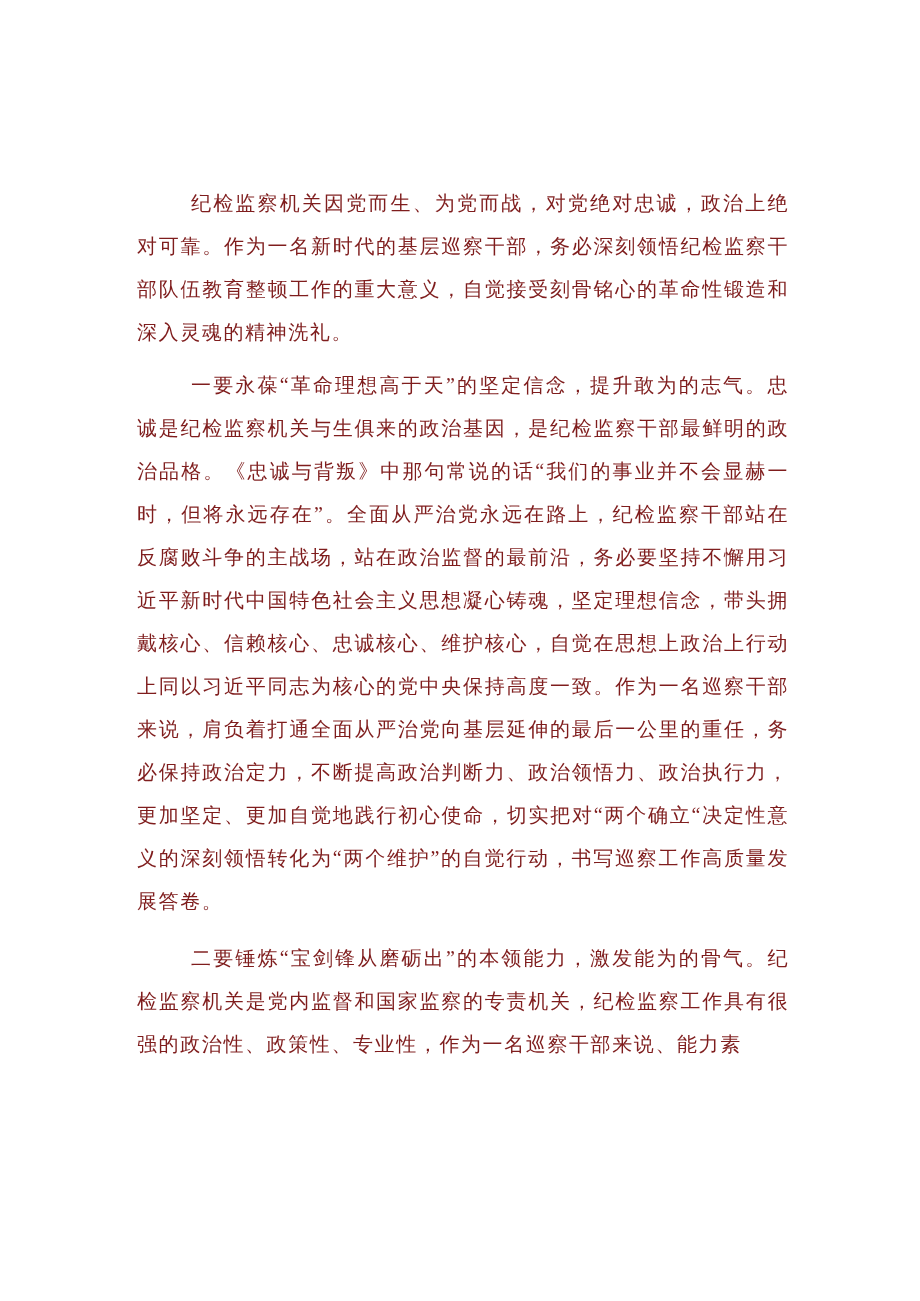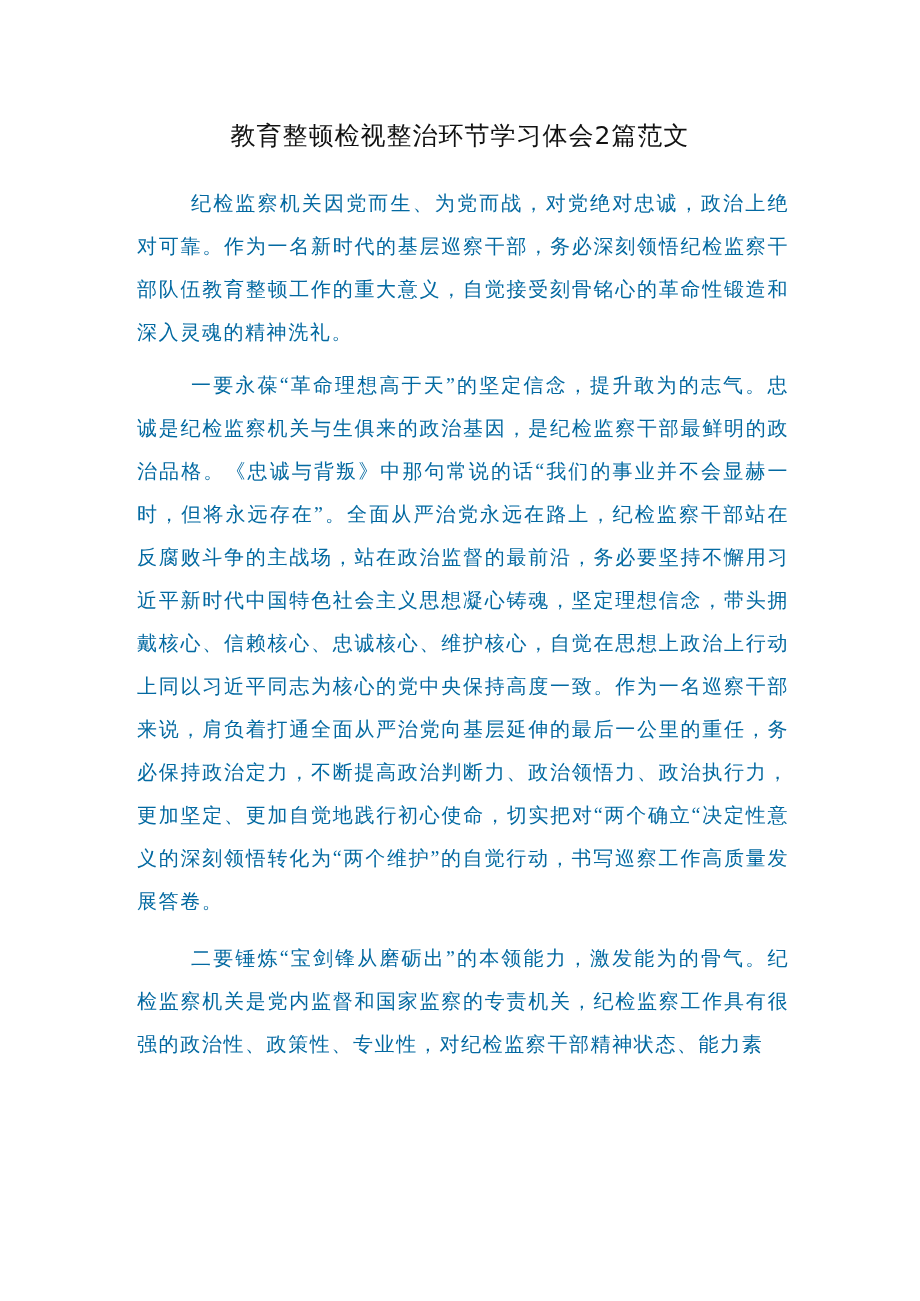--- a/index.html
+++ b/index.html
@@ -35,40 +35,39 @@
     margin: 0;
     font-weight: normal;
   }
   .body {
     position: absolute;
     left: 137px;
     top: 182px;
     width: 652px;
     font-family: "DejaVu Serif", "Liberation Serif", serif;
     font-size: 20px;
-    color: #0369a1;
+    color: #7f1d1d;
   }
   .para {
     margin: 0;
     text-indent: 2.7em;
     line-height: 43px;
     text-align: justify;
     text-align-last: left;
     letter-spacing: 1.6px;
     word-break: break-all;
   }
   .para + .para {
     margin-top: 0;
     font-family: Liberation Serif, serif;
   }
 </style>
 </head>
 <body>
 
 <div class="page">
-  <h1 class="title">教育整顿检视整治环节学习体会2篇范文</h1>
 
   <div class="body">
     <p class="para">纪检监察机关因党而生、为党而战，对党绝对忠诚，政治上绝对可靠。作为一名新时代的基层巡察干部，务必深刻领悟纪检监察干部队伍教育整顿工作的重大意义，自觉接受刻骨铭心的革命性锻造和深入灵魂的精神洗礼。</p>
     <p class="para" style="margin-top:10px;">一要永葆“革命理想高于天”的坚定信念，提升敢为的志气。忠诚是纪检监察机关与生俱来的政治基因，是纪检监察干部最鲜明的政治品格。《忠诚与背叛》中那句常说的话“我们的事业并不会显赫一时，但将永远存在”。全面从严治党永远在路上，纪检监察干部站在反腐败斗争的主战场，站在政治监督的最前沿，务必要坚持不懈用习近平新时代中国特色社会主义思想凝心铸魂，坚定理想信念，带头拥戴核心、信赖核心、忠诚核心、维护核心，自觉在思想上政治上行动上同以习近平同志为核心的党中央保持高度一致。作为一名巡察干部来说，肩负着打通全面从严治党向基层延伸的最后一公里的重任，务必保持政治定力，不断提高政治判断力、政治领悟力、政治执行力，更加坚定、更加自觉地践行初心使命，切实把对“两个确立“决定性意义的深刻领悟转化为“两个维护”的自觉行动，书写巡察工作高质量发展答卷。</p>
-    <p class="para" style="margin-top:14px;">二要锤炼“宝剑锋从磨砺出”的本领能力，激发能为的骨气。纪检监察机关是党内监督和国家监察的专责机关，纪检监察工作具有很强的政治性、政策性、专业性，对纪检监察干部精神状态、能力素</p>
+    <p class="para" style="margin-top:14px;">二要锤炼“宝剑锋从磨砺出”的本领能力，激发能为的骨气。纪检监察机关是党内监督和国家监察的专责机关，纪检监察工作具有很强的政治性、政策性、专业性，作为一名巡察干部来说、能力素</p>
   </div>
 </div>
 
 </body></html>

